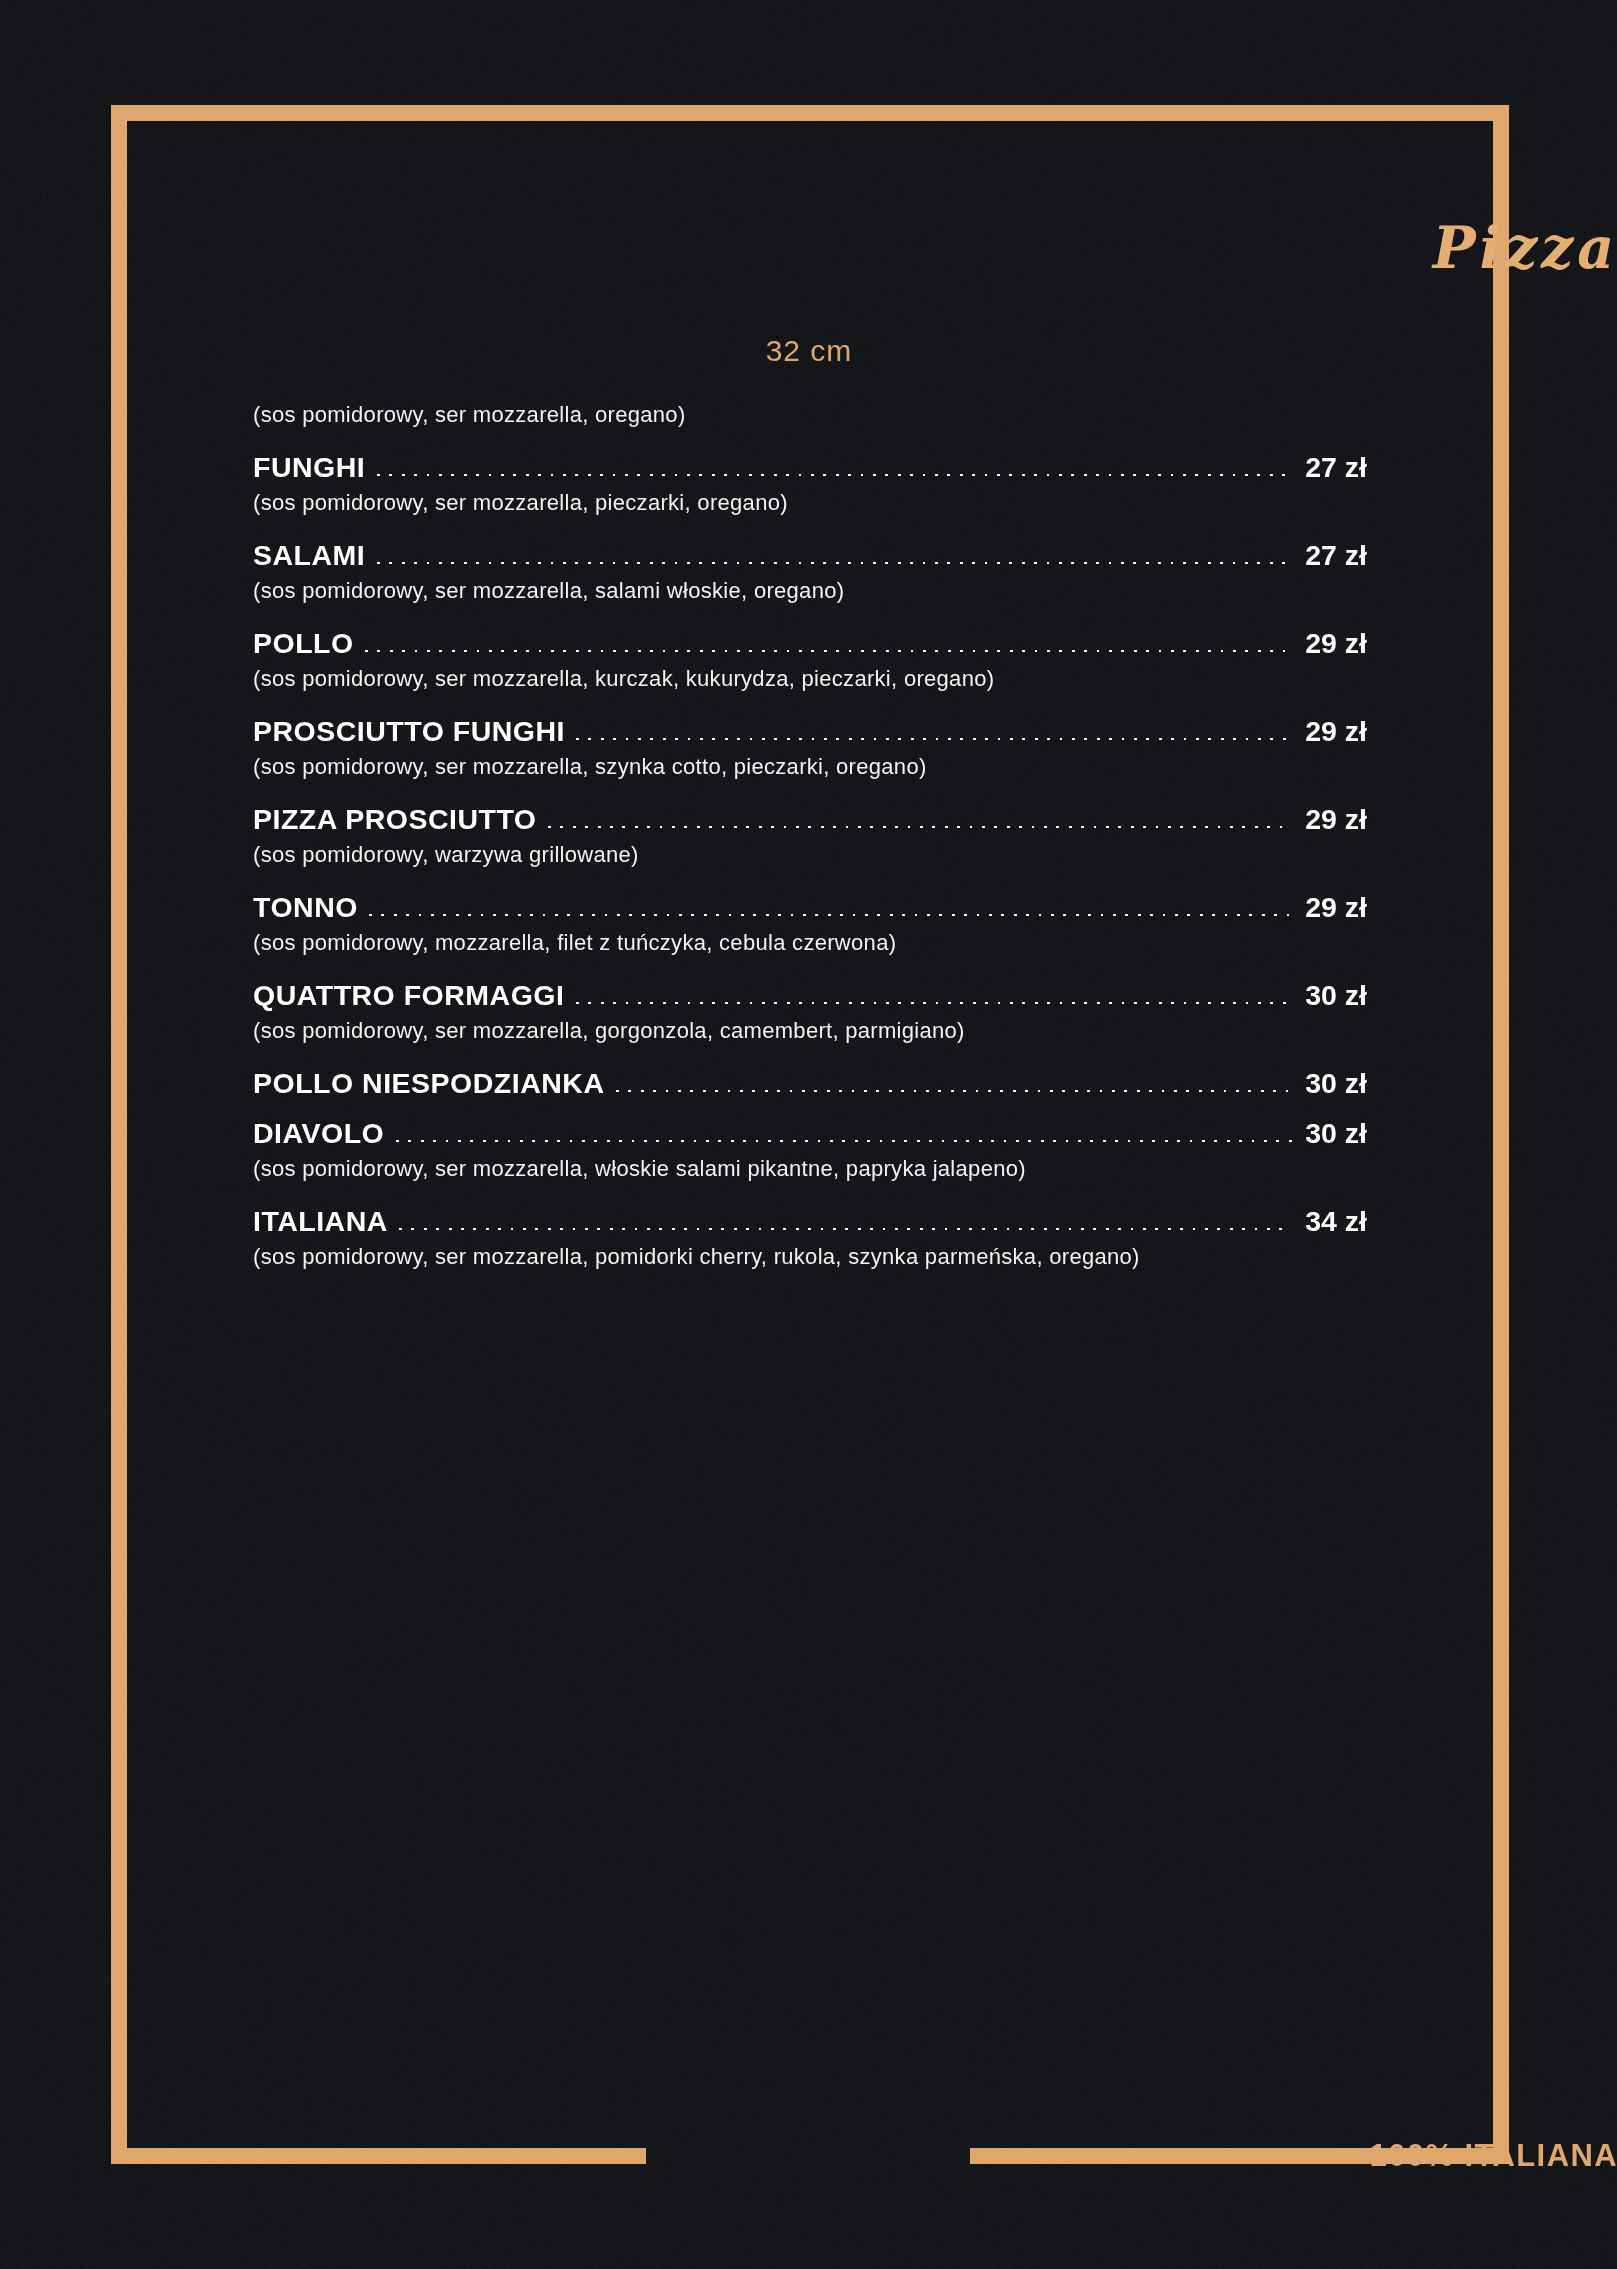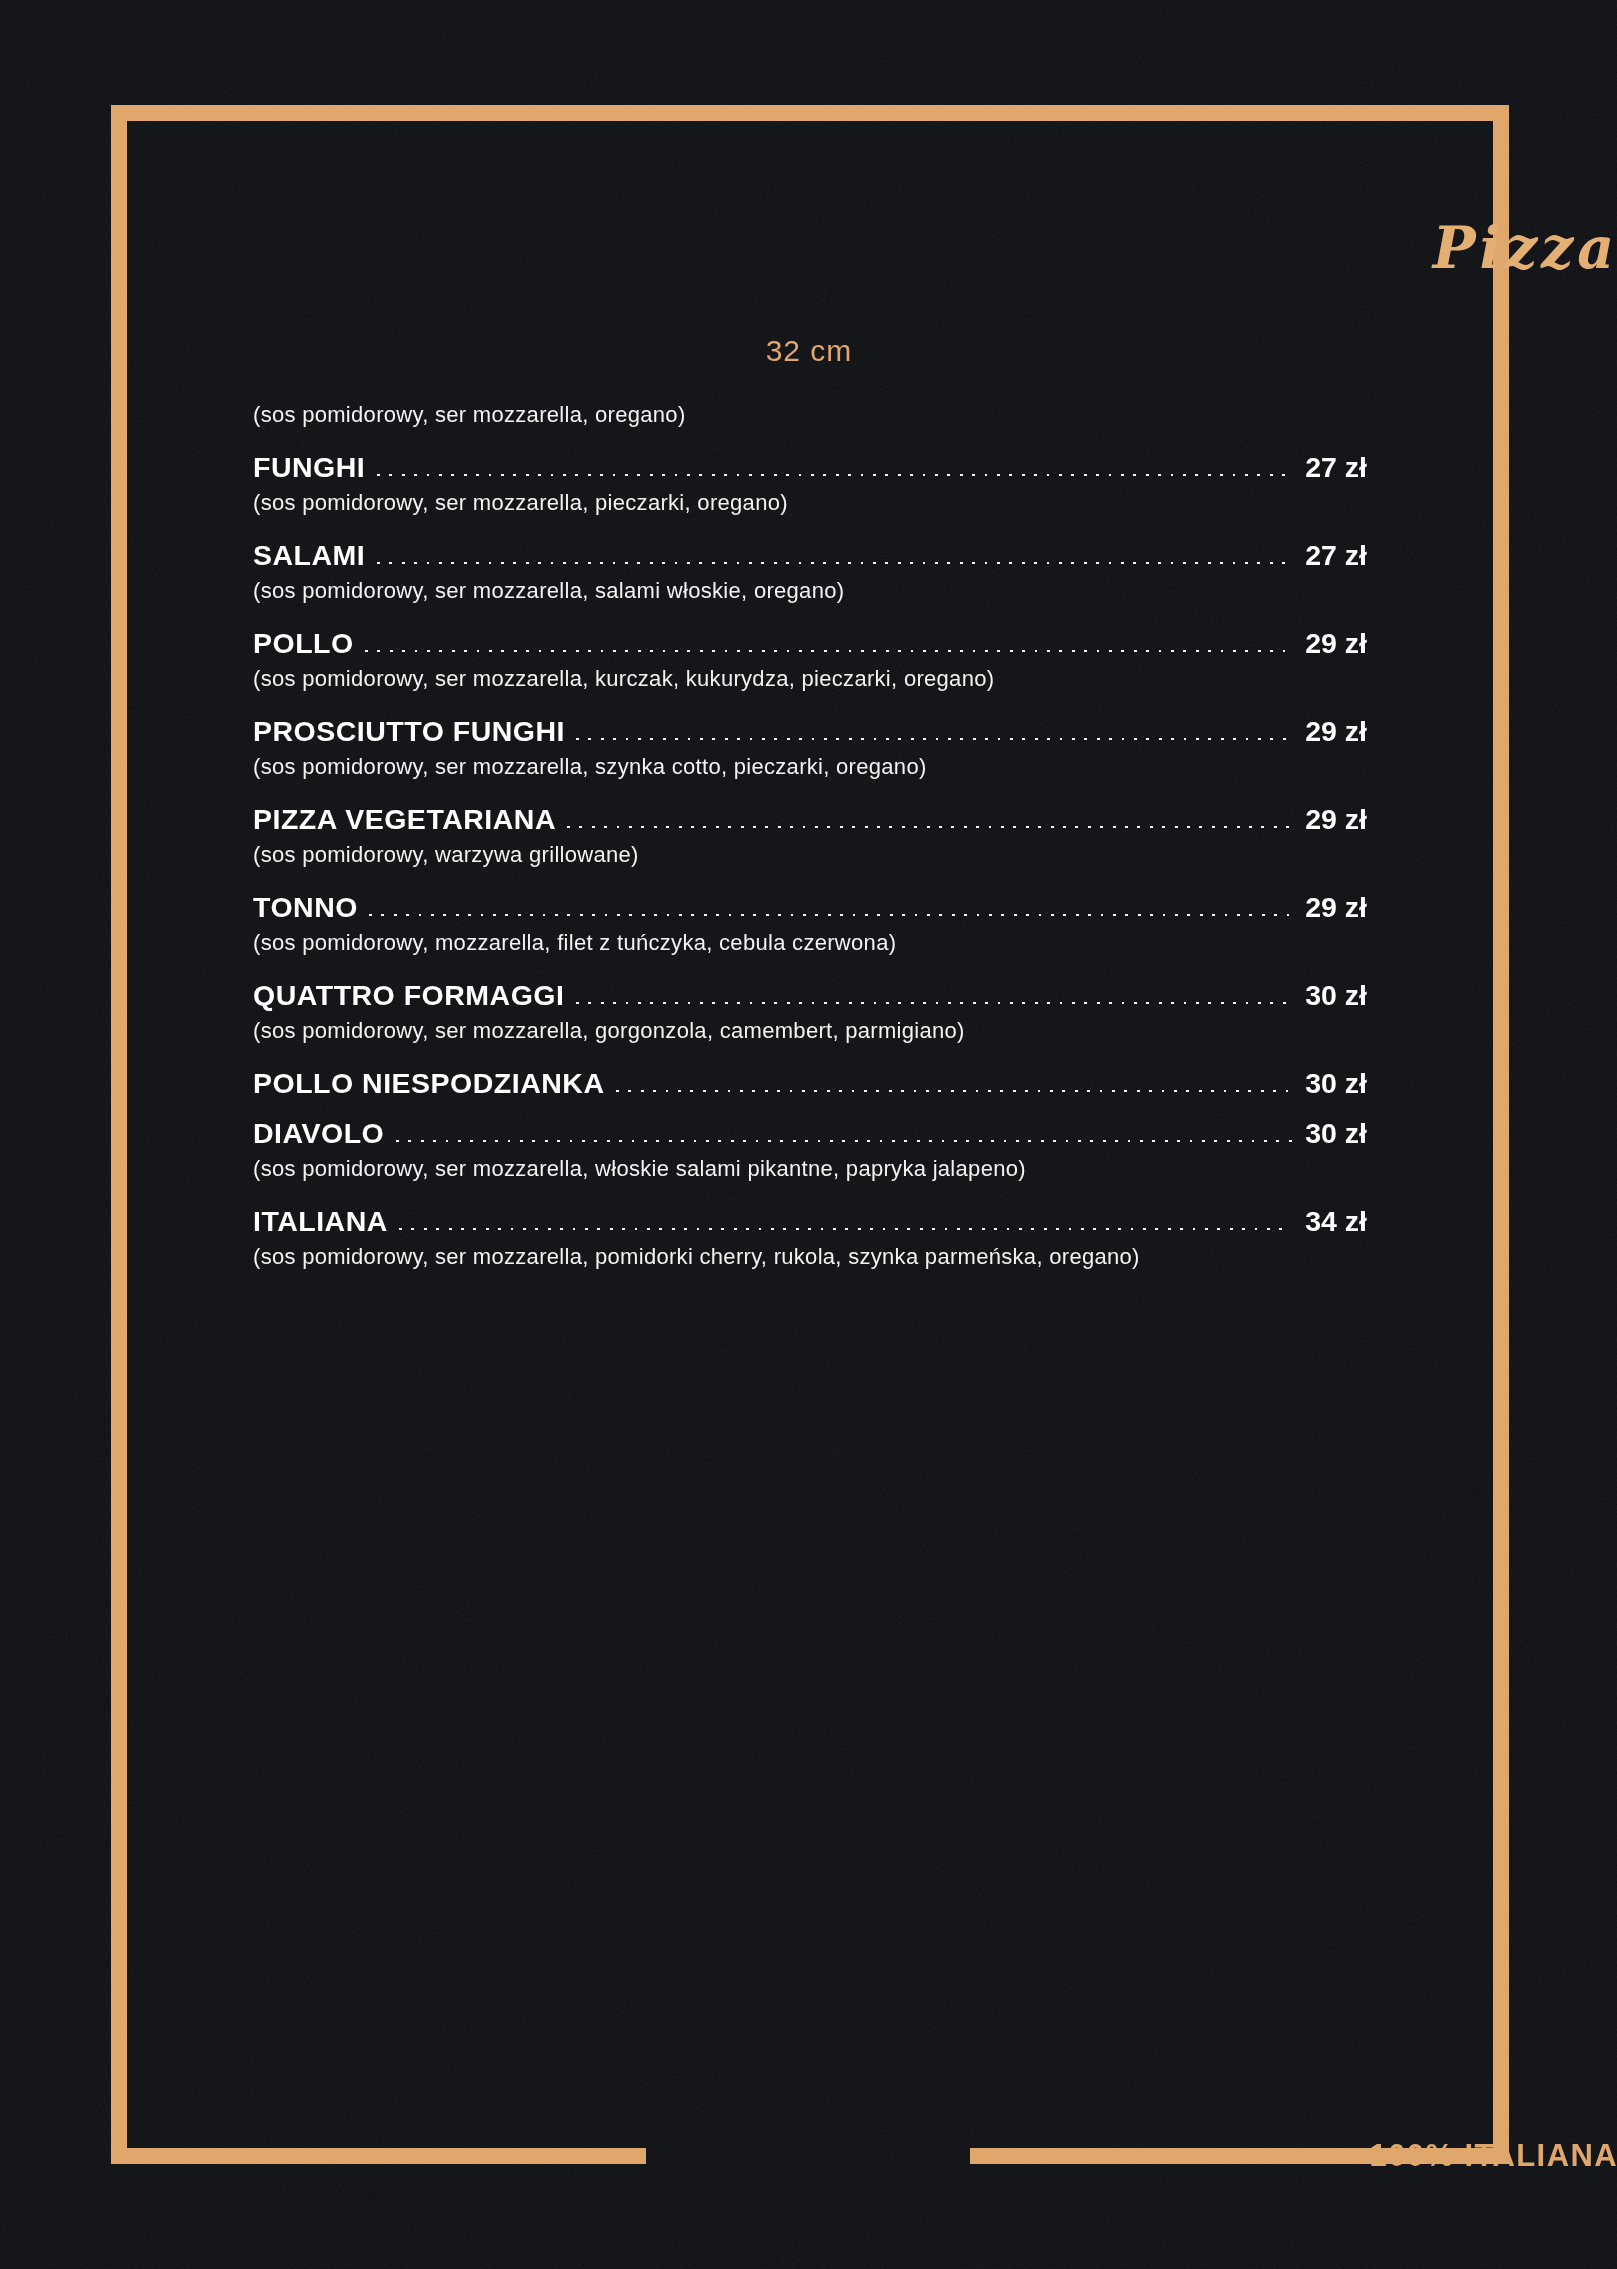--- a/index.html
+++ b/index.html
@@ -144,21 +144,21 @@
     <div class="name-line">
       <span class="name">PROSCIUTTO FUNGHI</span>
       <span class="leader"></span>
       <span class="price">29 zł</span>
     </div>
     <div class="desc">(sos pomidorowy, ser mozzarella, szynka cotto, pieczarki, oregano)</div>
   </div>
 
   <div class="row">
     <div class="name-line">
-      <span class="name">PIZZA VEGETARIANA</span>
+      <span class="name">PIZZA PROSCIUTTO</span>
       <span class="leader"></span>
       <span class="price">29 zł</span>
     </div>
     <div class="desc">(sos pomidorowy, warzywa grillowane)</div>
   </div>
 
   <div class="row">
     <div class="name-line">
       <span class="name">TONNO</span>
       <span class="leader"></span>

